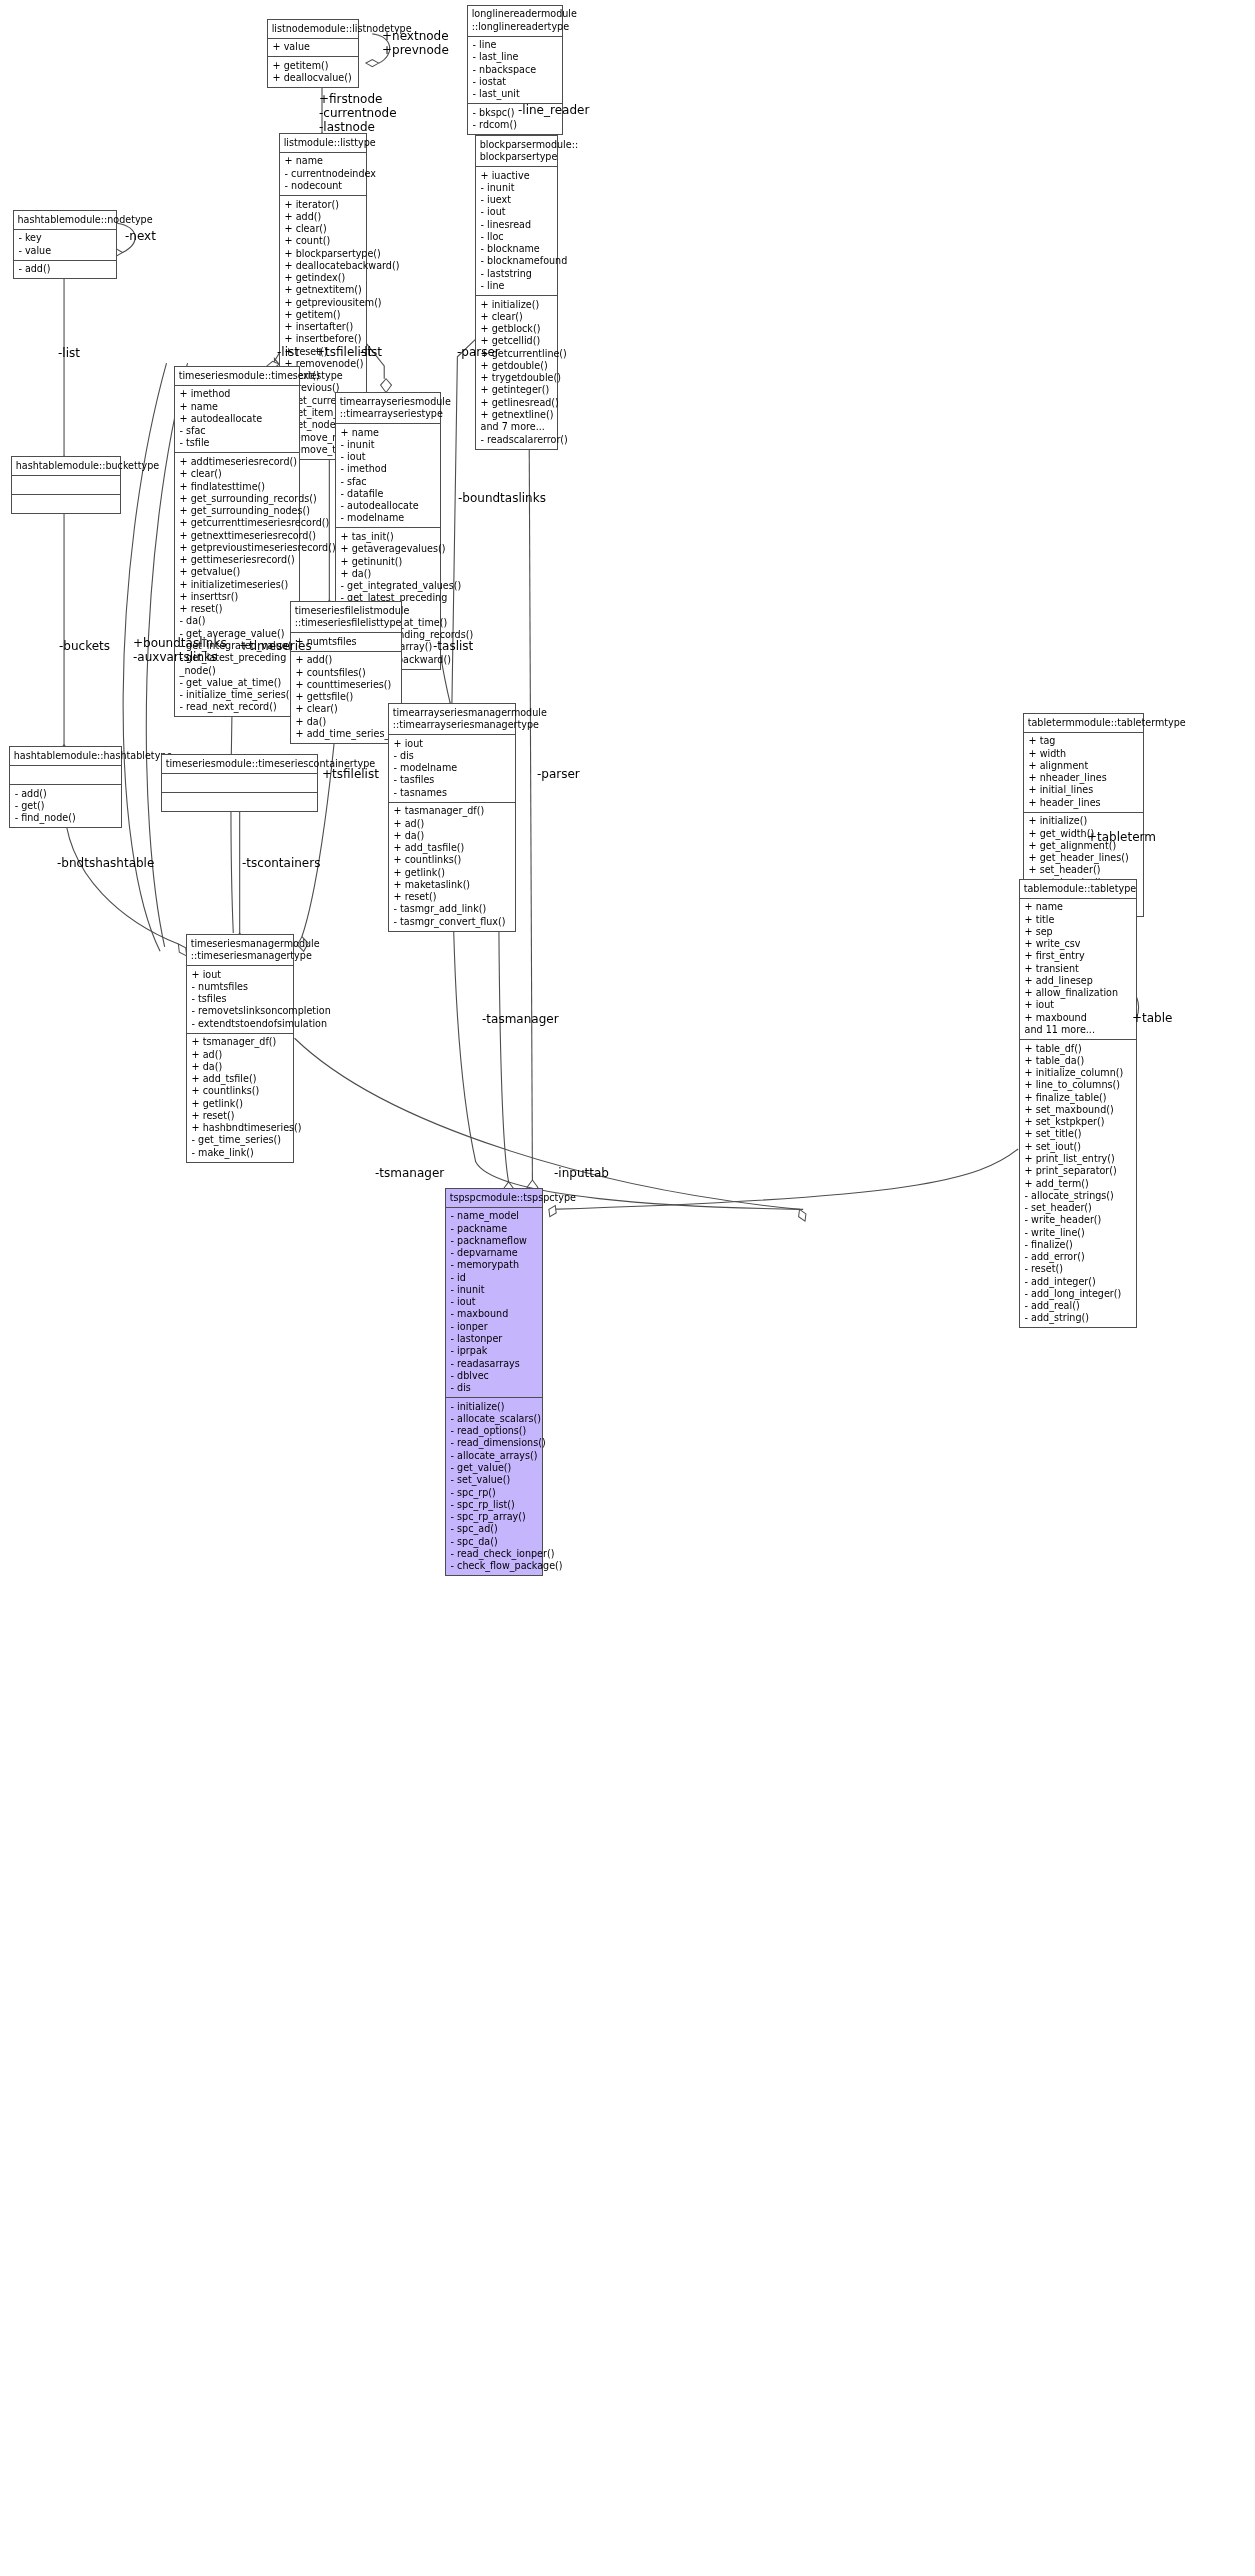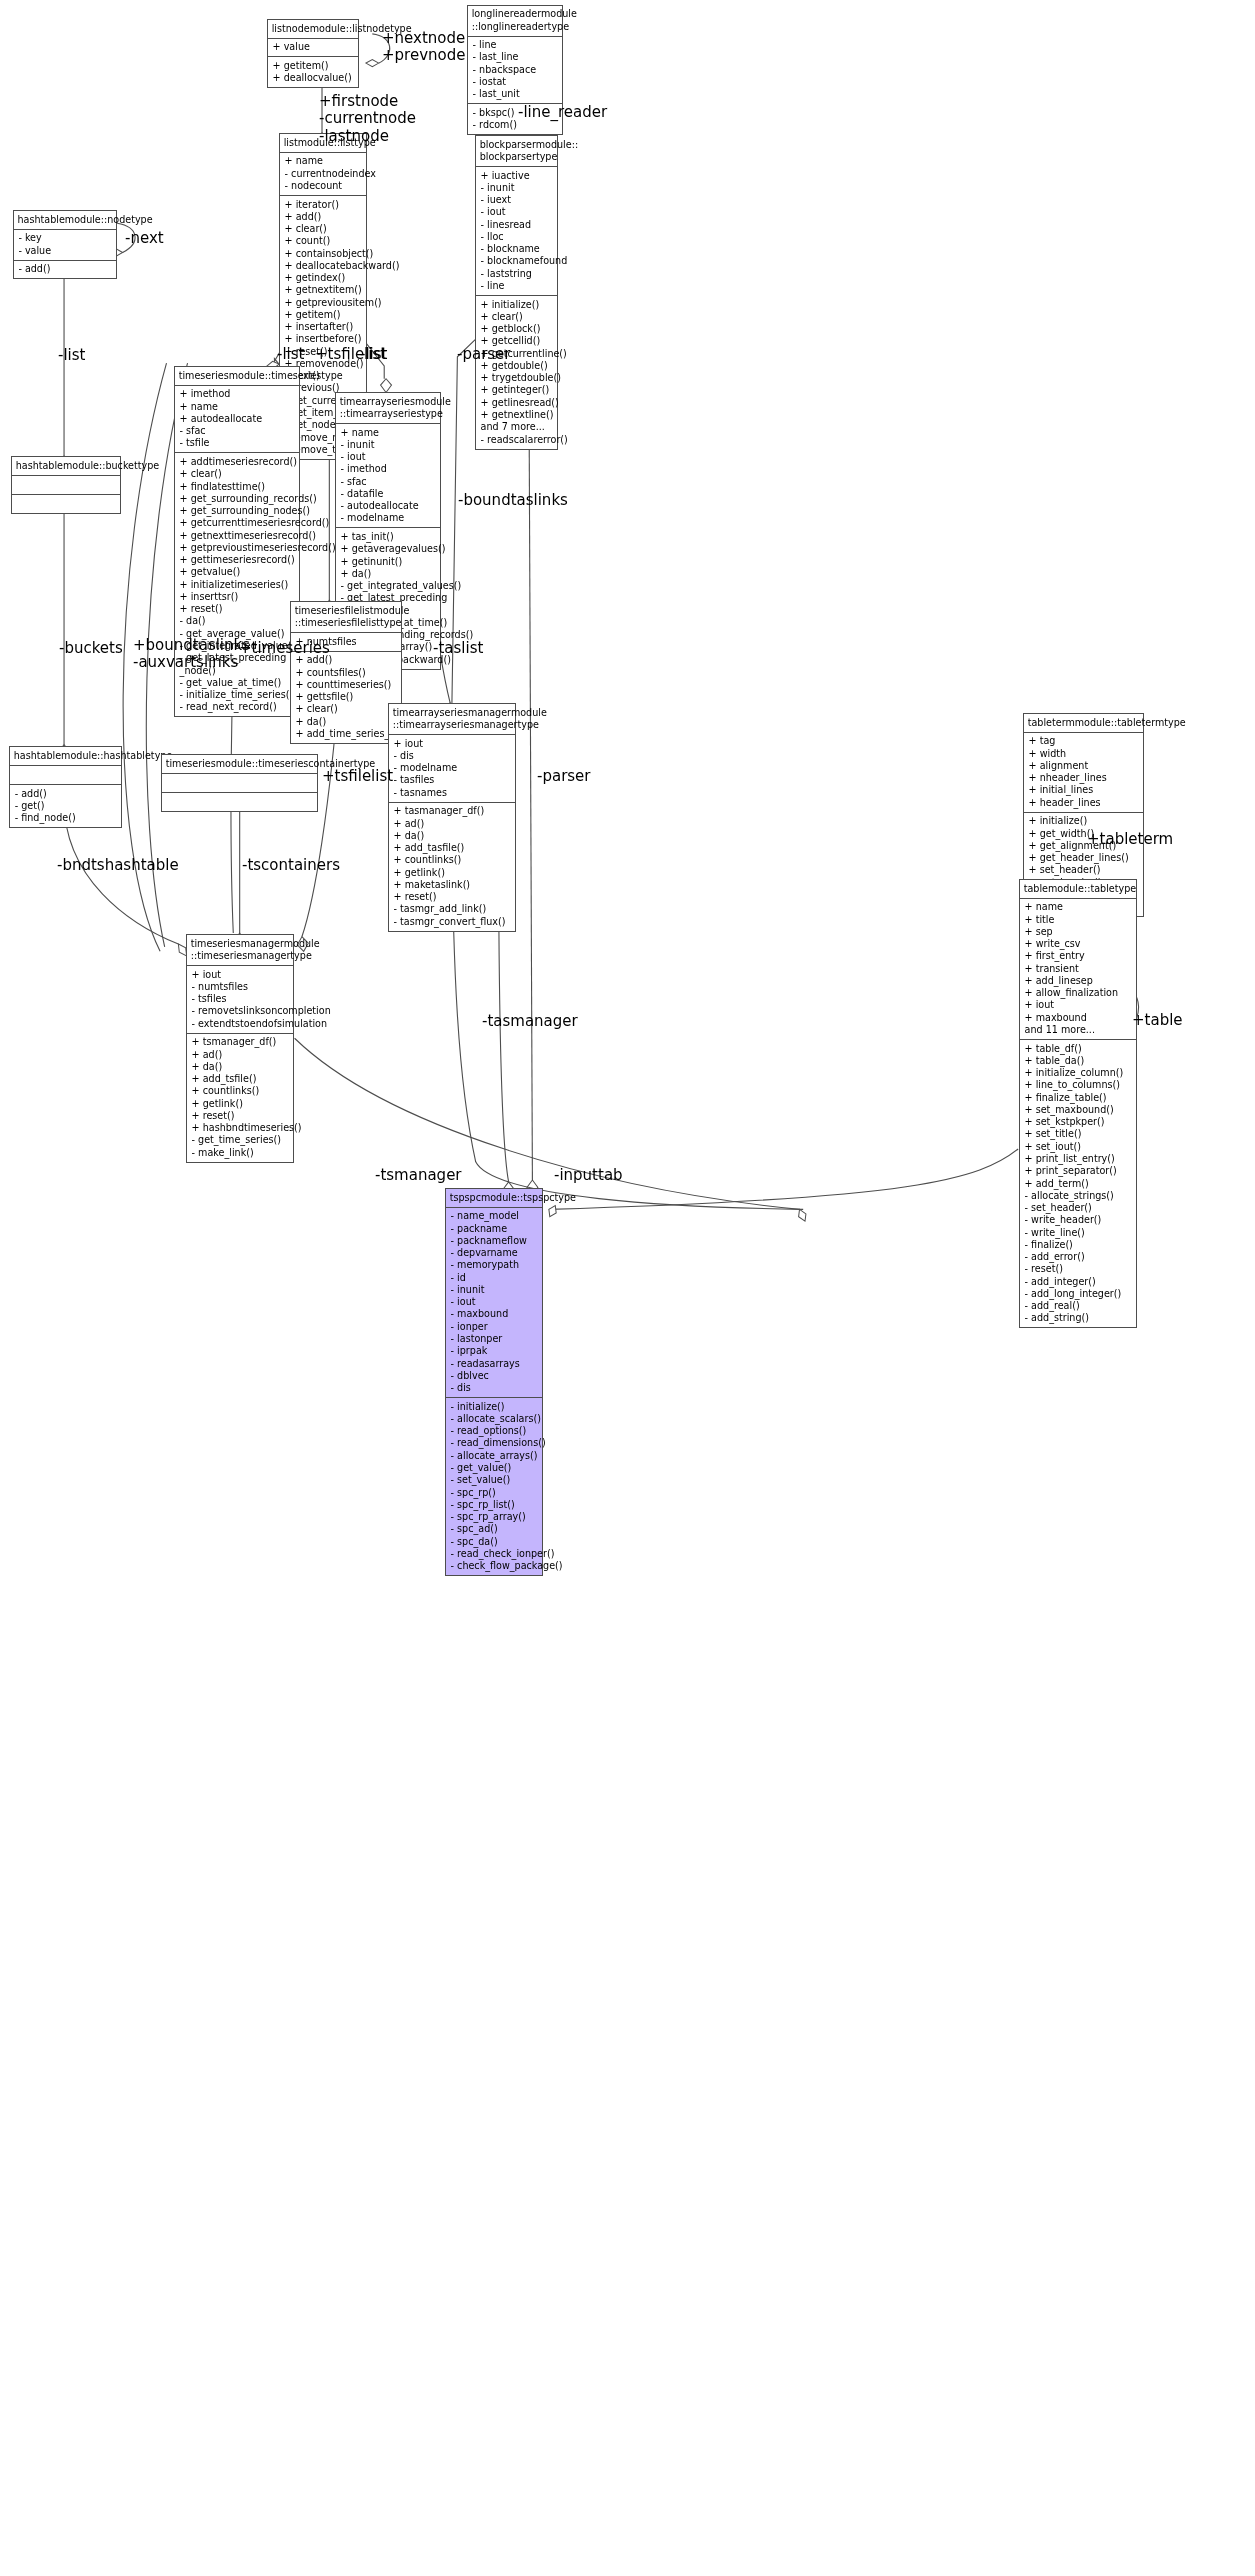--- a/index.html
+++ b/index.html
@@ -35,21 +35,21 @@
   }
   .uml .ops{
     padding:2.7px 3.7px 2.7px 4.6px;
     min-height:8.2px;
   }
   .uml .attrs div, .uml .ops div{white-space:pre;}
   .uml .empty{height:12.8px;}
 
   .elabel{
     position:absolute;
-    font-size:15px;
+    font-size:12px;
     color:#000;
     white-space:nowrap;
     z-index:6;
     background:transparent;
   }
 </style>
 </head>
 <body>
 
 <div id="canvas">
@@ -159,21 +159,21 @@
     <div class="attrs">
         <div>+ name</div>
         <div>- currentnodeindex</div>
         <div>- nodecount</div>
       </div>
     <div class="ops">
         <div>+ iterator()</div>
         <div>+ add()</div>
         <div>+ clear()</div>
         <div>+ count()</div>
-        <div>+ containsobject()</div>
+        <div>+ blockparsertype()</div>
         <div>+ deallocatebackward()</div>
         <div>+ getindex()</div>
         <div>+ getnextitem()</div>
         <div>+ getpreviousitem()</div>
         <div>+ getitem()</div>
         <div>+ insertafter()</div>
         <div>+ insertbefore()</div>
         <div>+ reset()</div>
         <div>+ removenode()</div>
         <div>- next()</div>

